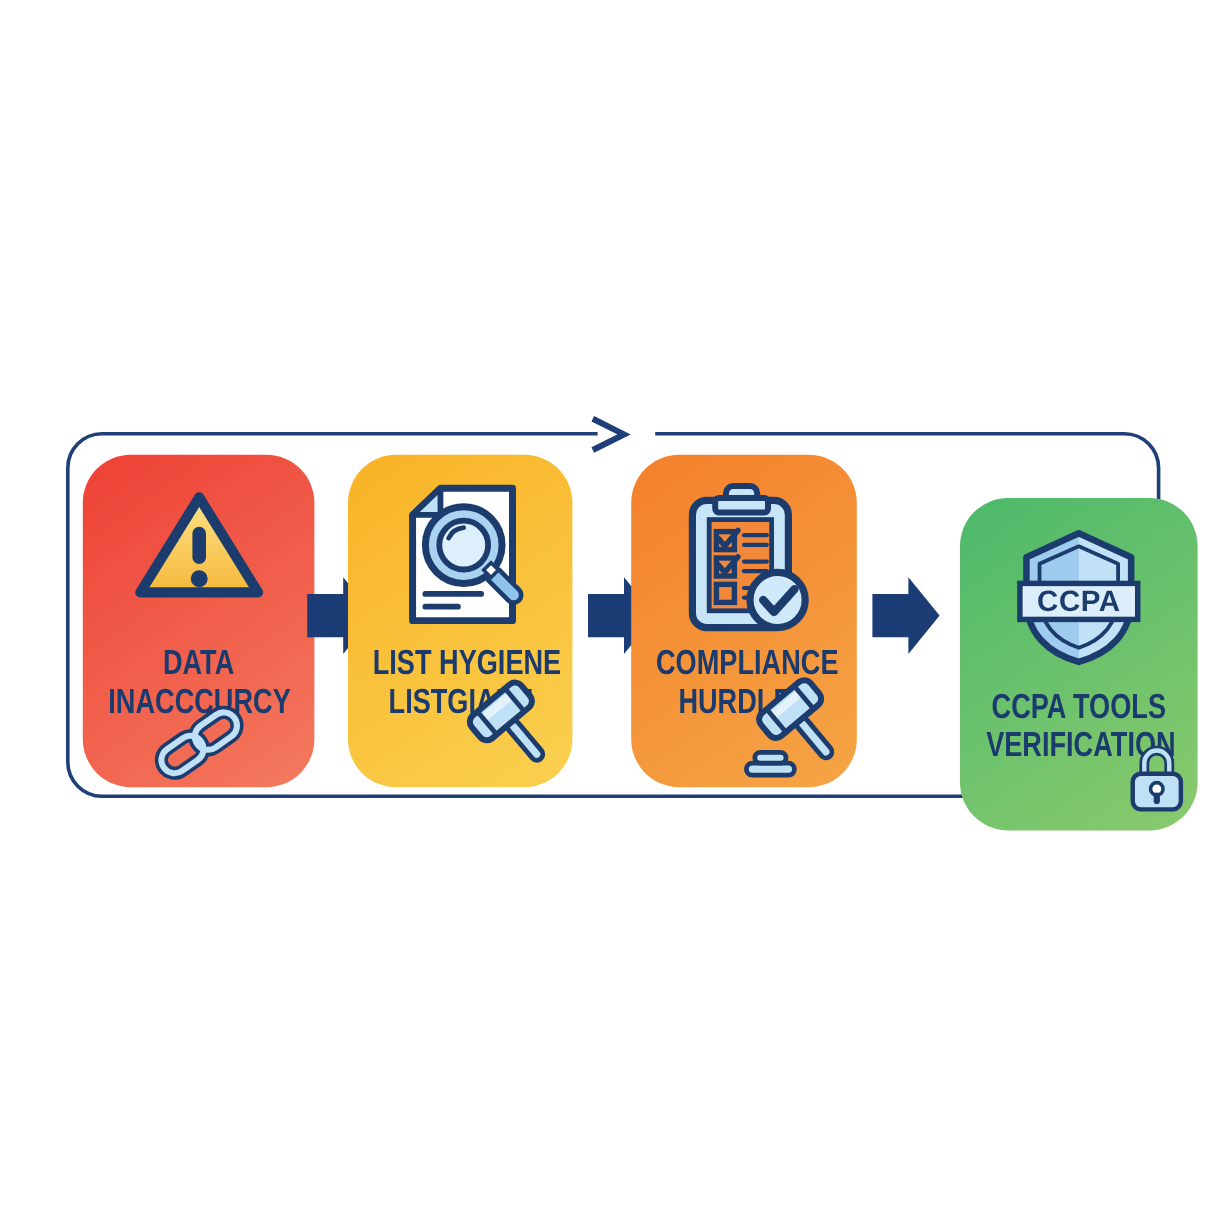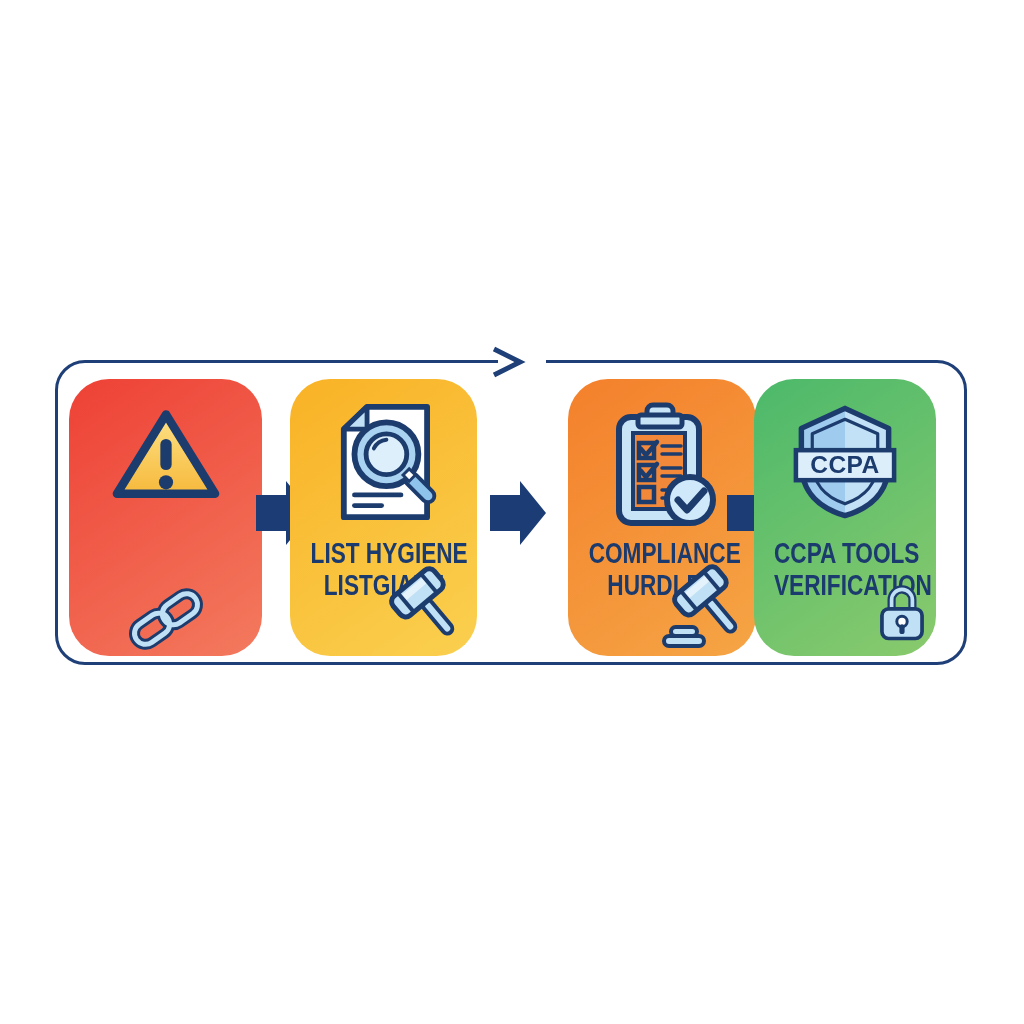--- a/index.html
+++ b/index.html
@@ -12,22 +12,22 @@
     border:3px solid #1e3f77;border-radius:30px;background:#ffffff;box-sizing:border-box;
   }
   
   .border-gap{position:absolute;left:440px;top:-5px;width:48px;height:10px;background:#ffffff;}
   .top-chevron{position:absolute;left:430px;top:-18px;width:42px;height:34px;}
   .card{
     position:absolute;top:16px;height:277px;border-radius:40px;box-sizing:border-box;
   }
   .card-1{left:11px;width:193px;}
   .card-2{left:232px;width:187px;}
-  .card-3{left:510px;width:188px;padding-left:19px;}
-  .card-4{left:696px;width:182px;}
+  .card-3{left:468px;width:188px;padding-left:19px;}
+  .card-4{left:742px;width:198px;margin-top:36px;}
   .primary-icon{position:absolute;left:50%;transform:translateX(-50%);}
   .card-label{
     position:absolute;left:0;top:158px;width:100%;text-align:center;
     color:#1b3a6e;font-weight:bold;font-size:29px;line-height:1.12;
     letter-spacing:0px;
   }
   .label-inner{transform:scaleX(0.78);transform-origin:50% 50%;white-space:nowrap;}
   .step-arrow{position:absolute;top:118px;width:56px;height:64px;}
   .arrow-1{left:198px;}
   .arrow-2{left:432px;}
@@ -53,20 +53,24 @@
       <defs>
         <linearGradient id="gTri" x1="0" y1="0" x2="0" y2="1">
           <stop offset="0" stop-color="#fde286"></stop>
             <stop offset="1" stop-color="#f6b93c"></stop>
         </linearGradient>
       </defs>
       <path d="M60 10 L112 94 L8 94 Z" fill="url(#gTri)" stroke="#1d3c6e" stroke-width="9" stroke-linejoin="round"></path>
       <rect x="54" y="36" width="12" height="33" rx="6" fill="#1d3c6e"></rect>
       <circle cx="60" cy="82" r="7.5" fill="#1d3c6e"></circle>
     </svg>
+    <div class="card-label">
+      <div class="label-inner">DATA</div>
+      <div class="label-inner">INACCCURCY</div>
+    </div>
     <svg class="chain-icon" width="84" height="56" viewBox="0 0 84 56">
       <g transform="rotate(-35 42 28)">
         <rect x="6" y="17" width="38" height="22" rx="11" fill="none" stroke="#1d3c6e" stroke-width="11"></rect>
         <rect x="40" y="17" width="38" height="22" rx="11" fill="none" stroke="#1d3c6e" stroke-width="11"></rect>
         <rect x="6" y="17" width="38" height="22" rx="11" fill="none" stroke="#bfe0f5" stroke-width="5"></rect>
         <rect x="40" y="17" width="38" height="22" rx="11" fill="none" stroke="#bfe0f5" stroke-width="5"></rect>
       </g>
     </svg>
   </div>
 

